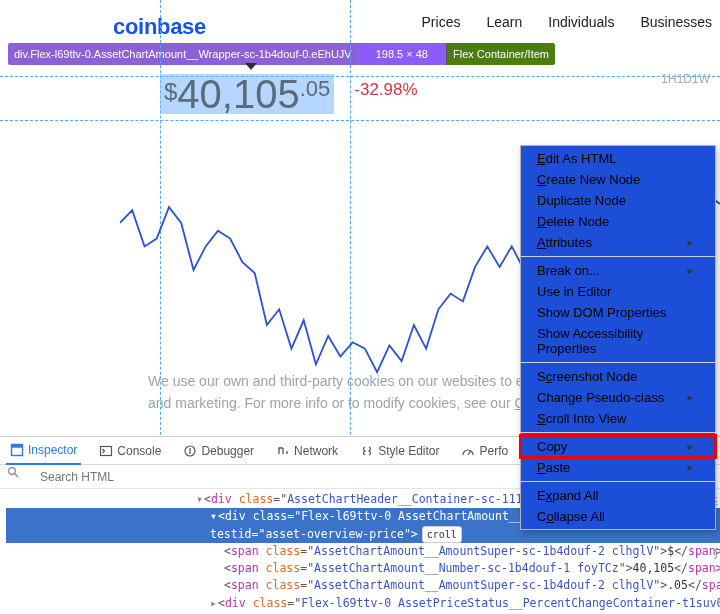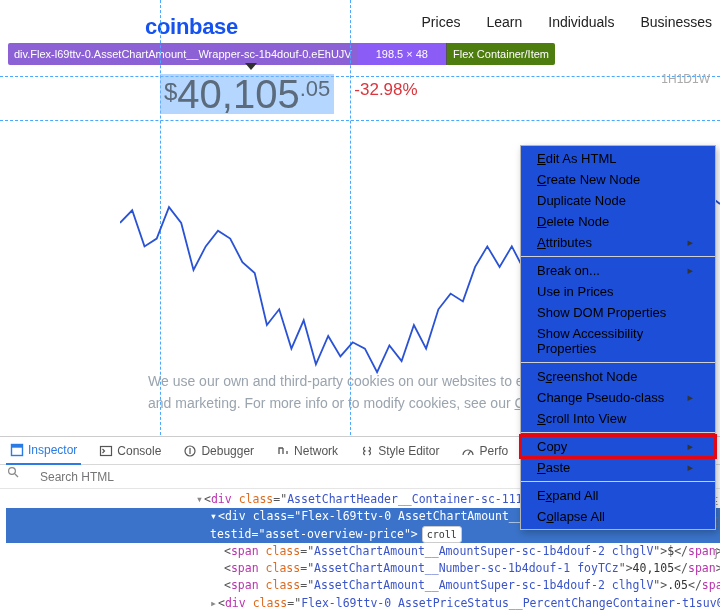--- a/index.html
+++ b/index.html
@@ -1,20 +1,20 @@
 <!DOCTYPE html>
 <html><head>
 <meta charset="utf-8">
 <style>
   * { box-sizing: border-box; margin: 0; padding: 0; }
   html, body { width: 720px; height: 614px; overflow: hidden; font-family: Arial, Helvetica, sans-serif; font-size: 13px; color: #333; background: #fff; }
   .page { position: relative; width: 720px; height: 614px; }
 
   
-  .site-header { position: absolute; top: 0; left: 0; right: 0; height: 42px; display: flex; align-items: center; margin-left: 32px; }
+  .site-header { position: absolute; top: 0; left: 0; right: 0; height: 42px; display: flex; align-items: center; }
   .logo { position: absolute; left: 113px; top: 14px; font-size: 22px; font-weight: 600; color: #1652f0; letter-spacing: -0.3px; }
   .nav { position: absolute; right: 0; top: 14px; display: flex; gap: 26px; font-size: 14px; color: #222; padding-right: 8px; }
   .nav span { white-space: nowrap; }
 
   
   .dt-tooltip { position: absolute; left: 8px; top: 43px; height: 22px; display: flex; align-items: stretch; font-size: 11px; color: #fff; border-radius: 2px; overflow: hidden; }
   .dt-tooltip .selector { background: #8c61d6; padding: 0 6px; display: flex; align-items: center; white-space: nowrap; }
   .dt-tooltip .dims { background: #8b5cf6; padding: 0 18px; display: flex; align-items: center; }
   .dt-tooltip .role { background: #4d7c0f; padding: 0 6px; display: flex; align-items: center; border-left: 1px solid #555; }
   .tooltip-arrow { position: absolute; left: 245px; top: 63px; width: 0; height: 0; border-left: 6px solid transparent; border-right: 6px solid transparent; border-top: 7px solid #303030; }
@@ -224,21 +224,21 @@
         <span><span class="ulet">D</span>elete Node</span>
       </div>
       <div class="item sub">
         <span><span class="ulet">A</span>ttributes</span>
       </div>
       <div class="sep"></div>
       <div class="item sub">
         <span>Break on...</span>
       </div>
       <div class="item">
-        <span>Use in Prices</span>
+        <span>Use in Editor</span>
       </div>
       <div class="item">
         <span>Show DOM Properties</span>
       </div>
       <div class="item">
         <span>Show Accessibility Properties</span>
       </div>
       <div class="sep"></div>
       <div class="item">
         <span>S<span class="ulet">c</span>reenshot Node</span>

